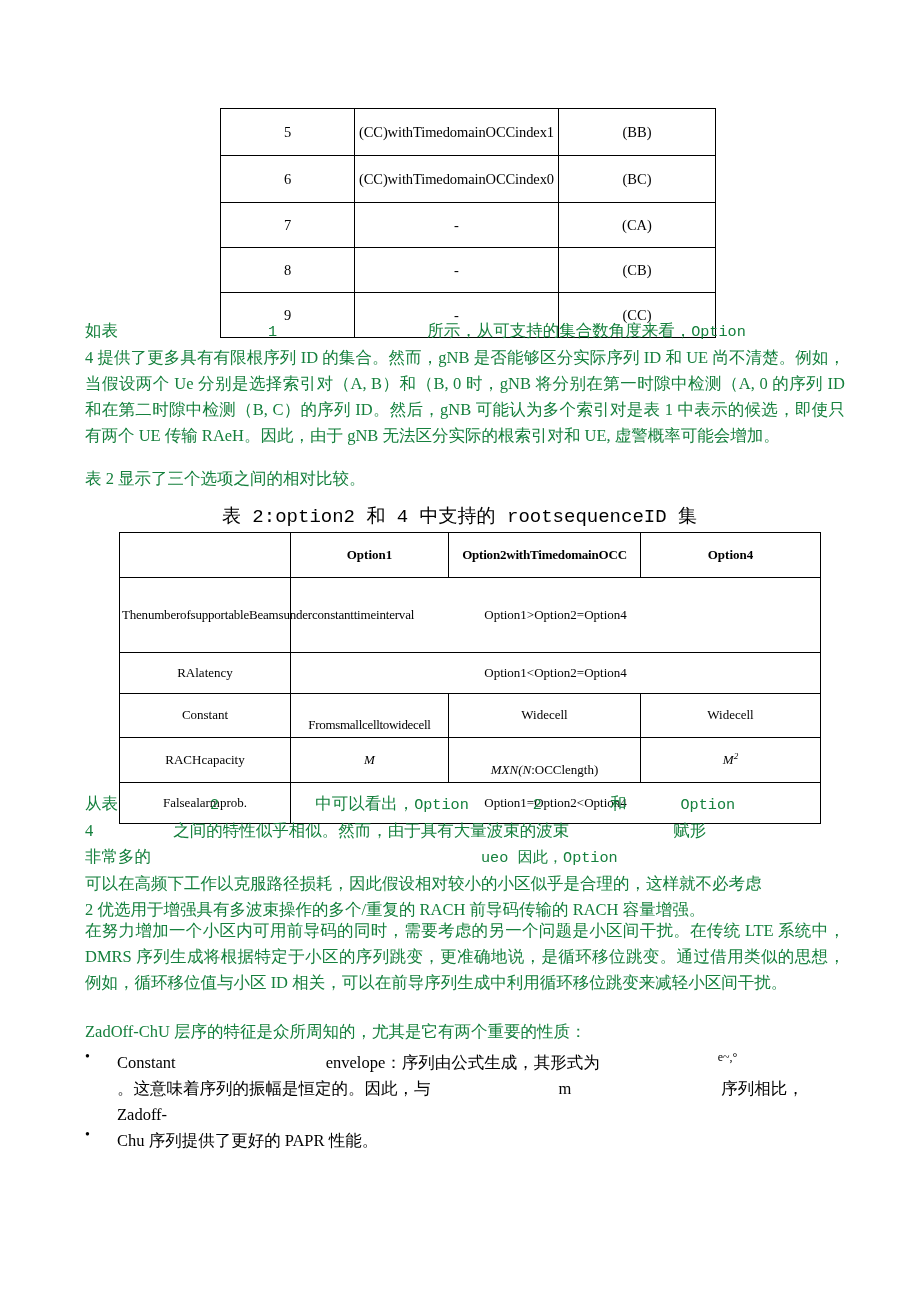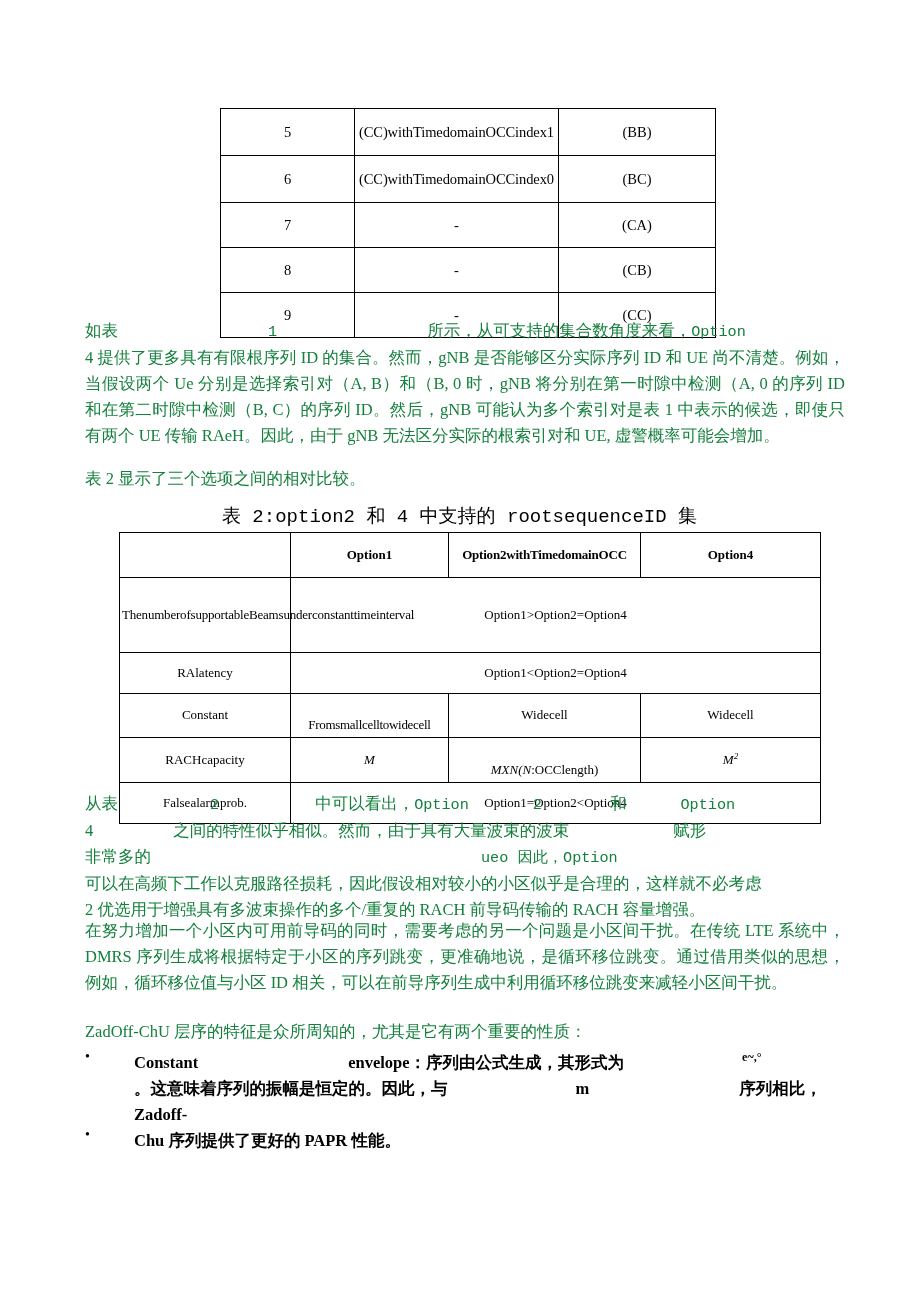--- a/index.html
+++ b/index.html
@@ -154,22 +154,21 @@
     font-size: 16.5px;
     line-height: 26px;
   }
   .bullet-dot {
     position: absolute;
     left: 0;
     top: 0;
     font-size: 14px;
   }
   .bullet-body {
-    margin-left: 49px;
-    font-weight: bold;
+    margin-left: 32px;
   }
   .formula-e {
     font-family: "Liberation Serif", serif;
     font-size: 12px;
     vertical-align: super;
   }
 </style>
 </head>
 <body>
 

